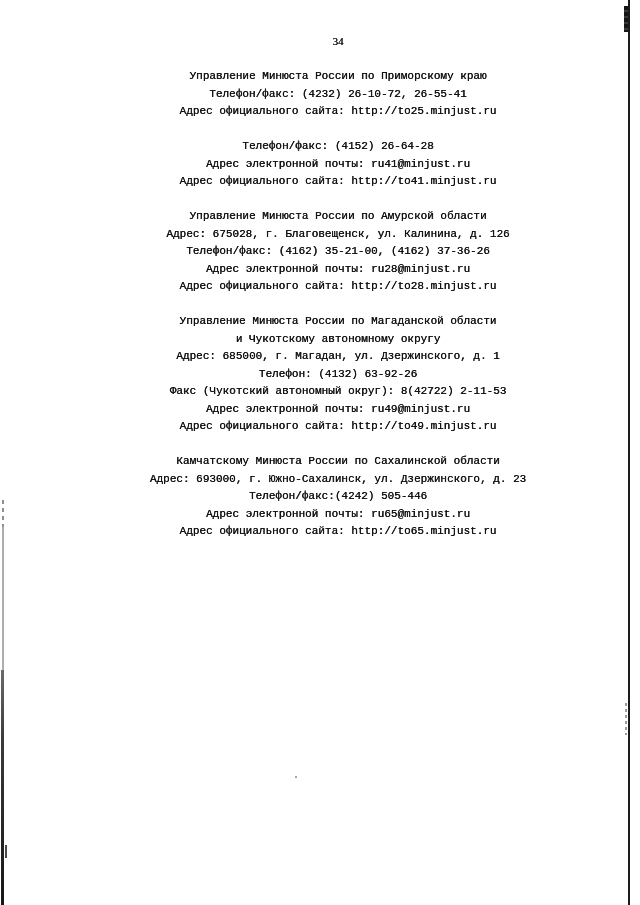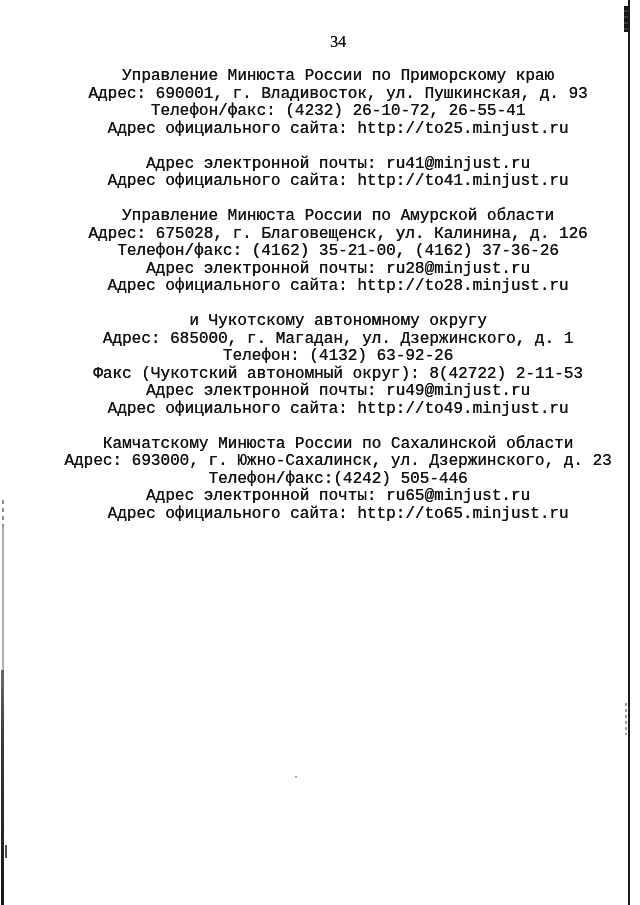--- a/index.html
+++ b/index.html
@@ -21,21 +21,21 @@
     width: 640px;
     height: 905px;
     background: #ffffff;
   }
   .content {
     position: absolute;
     left: 38px;
     top: 33px;
     width: 600px;
     text-align: center;
-    font-size: 16px;
+    font-size: 11px;
     line-height: 17.5px;
     
     text-shadow: 0.3px 0 currentColor;
   }
   .page-number {
     line-height: 17.5px;
   }
   .section {
     margin-top: 17.5px;
     font-family: Liberation Mono, monospace;
@@ -85,39 +85,40 @@
 <body>
 
 <div class="page">
 
   <div class="content">
 
     <div class="page-number">34</div>
 
     <div class="section">
       <div class="line">Управление Минюста России по Приморскому краю</div>
-      <div class="line">Адрес: 690001, г. Владивосток, ул. Пушкинская, д. 93</div>
       <div class="line">Телефон/факс: (4232) 26-10-72, 26-55-41</div>
       <div class="line">Адрес официального сайта: http://to25.minjust.ru</div>
     </div>
 
     <div class="section">
+      <div class="line">Телефон/факс: (4152) 26-64-28</div>
       <div class="line">Адрес электронной почты: ru41@minjust.ru</div>
       <div class="line">Адрес официального сайта: http://to41.minjust.ru</div>
     </div>
 
     <div class="section">
       <div class="line">Управление Минюста России по Амурской области</div>
       <div class="line">Адрес: 675028, г. Благовещенск, ул. Калинина, д. 126</div>
       <div class="line">Телефон/факс: (4162) 35-21-00, (4162) 37-36-26</div>
       <div class="line">Адрес электронной почты: ru28@minjust.ru</div>
       <div class="line">Адрес официального сайта: http://to28.minjust.ru</div>
     </div>
 
     <div class="section">
+      <div class="line">Управление Минюста России по Магаданской области</div>
       <div class="line">и Чукотскому автономному округу</div>
       <div class="line">Адрес: 685000, г. Магадан, ул. Дзержинского, д. 1</div>
       <div class="line">Телефон: (4132) 63-92-26</div>
       <div class="line">Факс (Чукотский автономный округ): 8(42722) 2-11-53</div>
       <div class="line">Адрес электронной почты: ru49@minjust.ru</div>
       <div class="line">Адрес официального сайта: http://to49.minjust.ru</div>
     </div>
 
     <div class="section">
       <div class="line">Камчатскому Минюста России по Сахалинской области</div>

